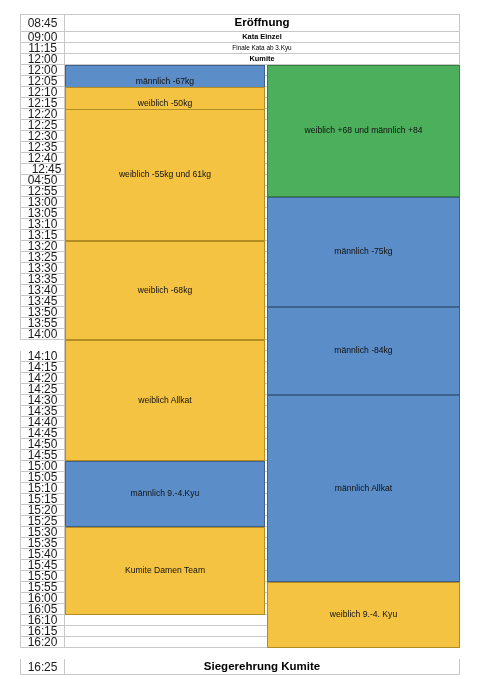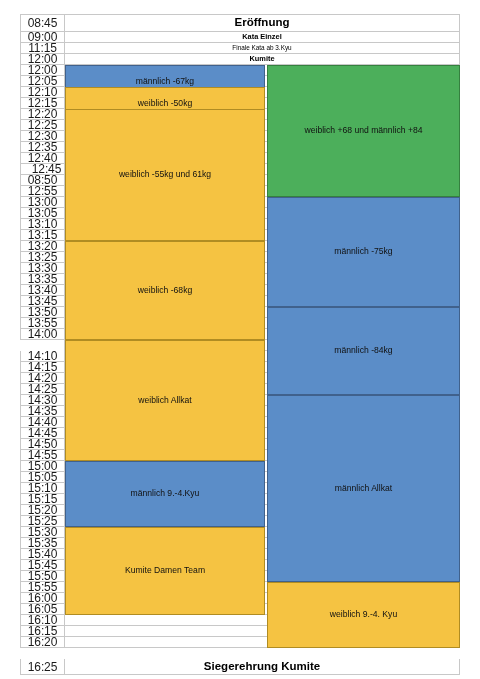--- a/index.html
+++ b/index.html
@@ -144,21 +144,21 @@
           <div class="tcell" style="height: 11px;">12:00</div>
           <div class="tcell" style="height: 11px;">12:05</div>
           <div class="tcell" style="height: 11px;">12:10</div>
           <div class="tcell" style="height: 11px;">12:15</div>
           <div class="tcell" style="height: 11px;">12:20</div>
           <div class="tcell" style="height: 11px;">12:25</div>
           <div class="tcell" style="height: 11px;">12:30</div>
           <div class="tcell" style="height: 11px;">12:35</div>
           <div class="tcell" style="height: 11px;">12:40</div>
           <div class="tcell" style="height: 11px; padding-left: 8px;">12:45</div>
-          <div class="tcell" style="height: 11px;">08:50</div>
+          <div class="tcell" style="height: 11px;">04:50</div>
           <div class="tcell" style="height: 11px;">12:55</div>
           <div class="tcell" style="height: 11px;">13:00</div>
           <div class="tcell" style="height: 11px;">13:05</div>
           <div class="tcell" style="height: 11px;">13:10</div>
           <div class="tcell" style="height: 11px;">13:15</div>
           <div class="tcell" style="height: 11px;">13:20</div>
           <div class="tcell" style="height: 11px;">13:25</div>
           <div class="tcell" style="height: 11px;">13:30</div>
           <div class="tcell" style="height: 11px;">13:35</div>
           <div class="tcell" style="height: 11px;">13:40</div>

